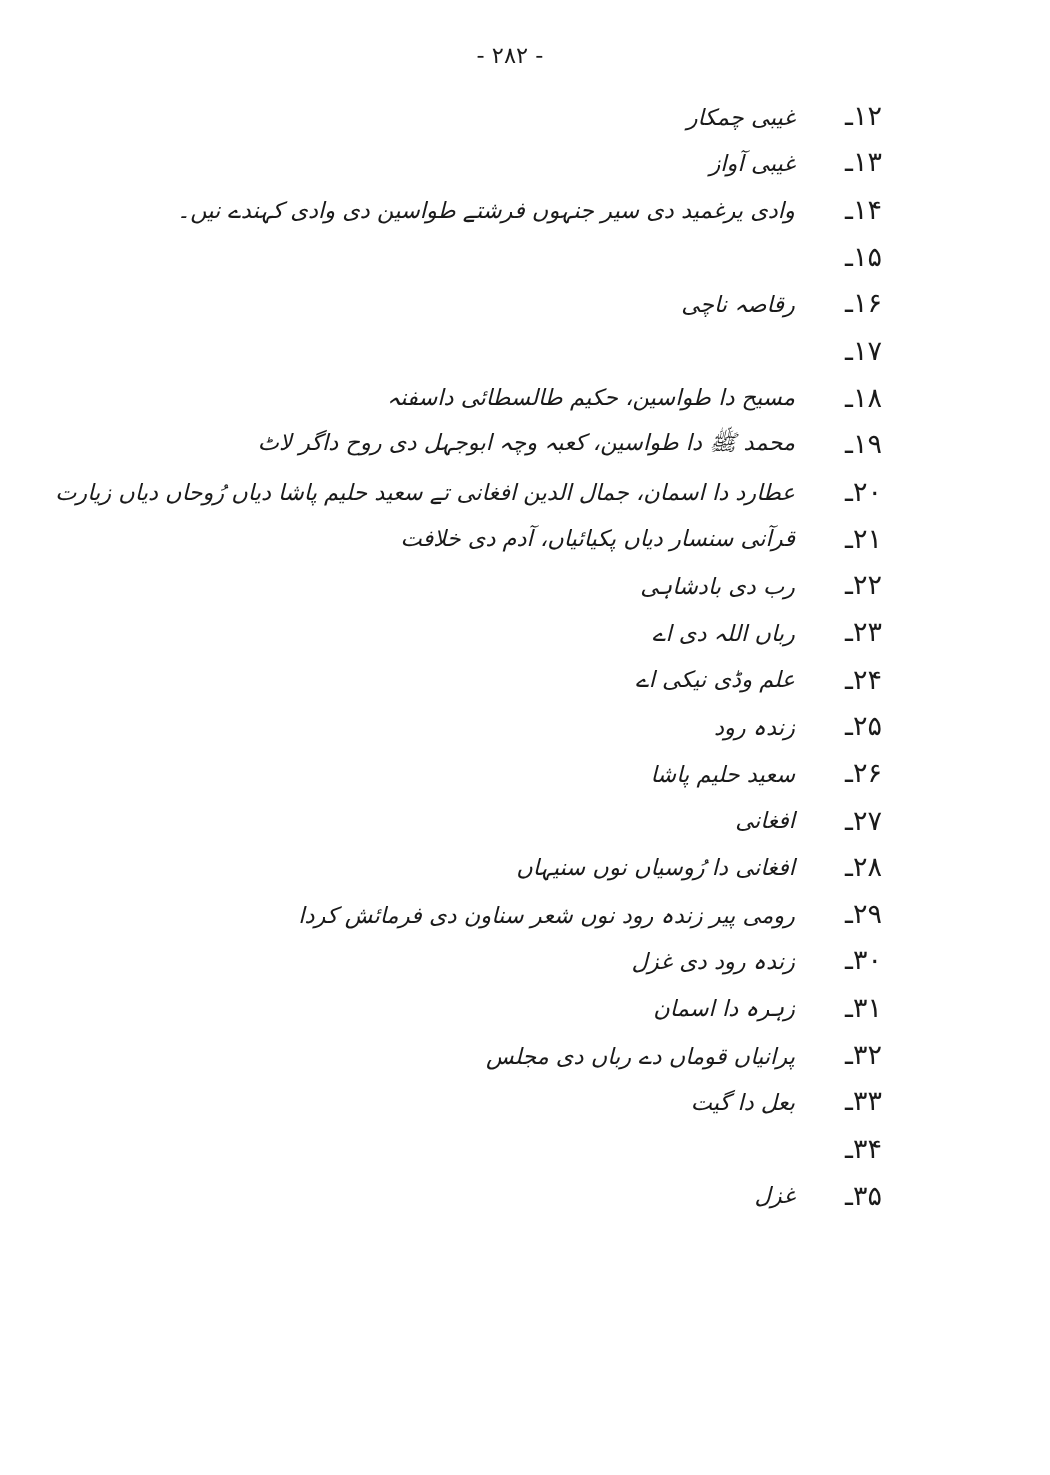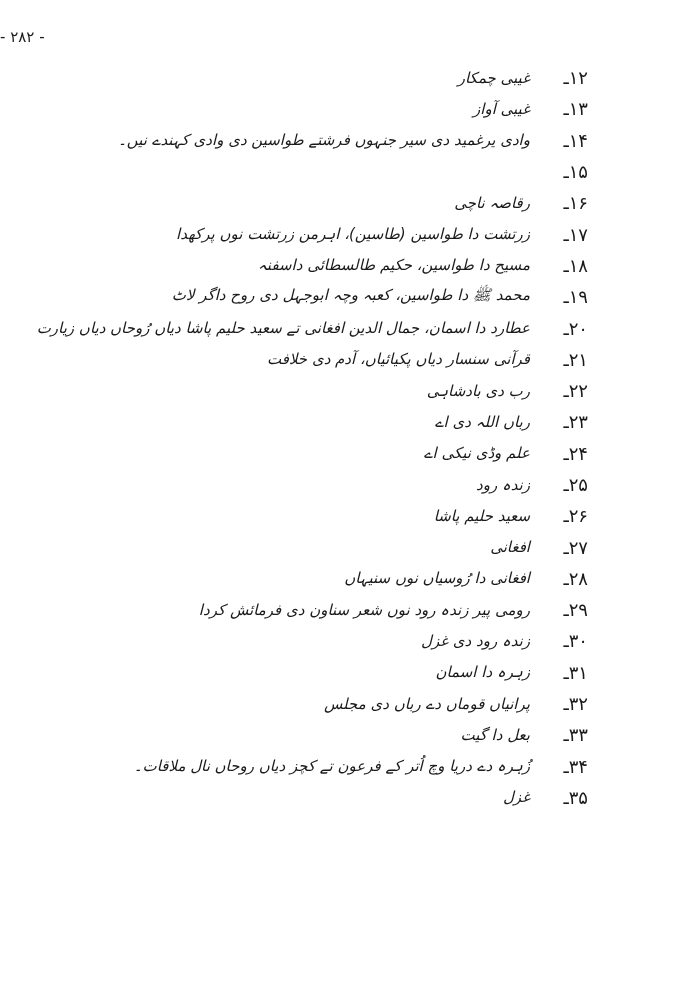--- a/index.html
+++ b/index.html
@@ -13,21 +13,21 @@
       position: relative;
       overflow: hidden;
       font-family: "DejaVu Sans", sans-serif;
       color: #1a1a1a;
     }
     .page-number {
       position: absolute;
       top: 28px;
       left: 0;
       width: 680px;
-      text-align: left;
+      text-align: center;
       font-size: 15px;
       direction: rtl;
       letter-spacing: 1px;
     }
     .toc {
       position: absolute;
       top: 62px;
       right: 112px;
       width: 560px;
       direction: rtl;
@@ -74,21 +74,20 @@
     </li>
   <li class="toc-row">
       <span class="toc-num">۱۵ـ</span>
     </li>
   <li class="toc-row">
       <span class="toc-num">۱۶ـ</span>
       <span class="toc-title">رقاصہ ناچی</span>
     </li>
   <li class="toc-row">
       <span class="toc-num">۱۷ـ</span>
-      <span class="toc-title">زرتشت دا طواسین (طاسین)، اہرمن زرتشت نوں پرکھدا</span>
     </li>
   <li class="toc-row">
       <span class="toc-num">۱۸ـ</span>
       <span class="toc-title">مسیح دا طواسین، حکیم طالسطائی داسفنہ</span>
     </li>
   <li class="toc-row">
       <span class="toc-num">۱۹ـ</span>
       <span class="toc-title">محمد ﷺ دا طواسین، کعبہ وچہ ابوجہل دی روح داگر لاٹ</span>
     </li>
   <li class="toc-row">
@@ -142,19 +141,18 @@
   <li class="toc-row">
       <span class="toc-num">۳۲ـ</span>
       <span class="toc-title">پرانیاں قوماں دے رباں دی مجلس</span>
     </li>
   <li class="toc-row">
       <span class="toc-num">۳۳ـ</span>
       <span class="toc-title">بعل دا گیت</span>
     </li>
   <li class="toc-row">
       <span class="toc-num">۳۴ـ</span>
-      <span class="toc-title">زُہرہ دے دریا وچ اُتر کے فرعون تے کچز دیاں روحاں نال ملاقات۔</span>
     </li>
   <li class="toc-row">
       <span class="toc-num">۳۵ـ</span>
       <span class="toc-title">غزل</span>
     </li>
 </ul>
 
 </body></html>

